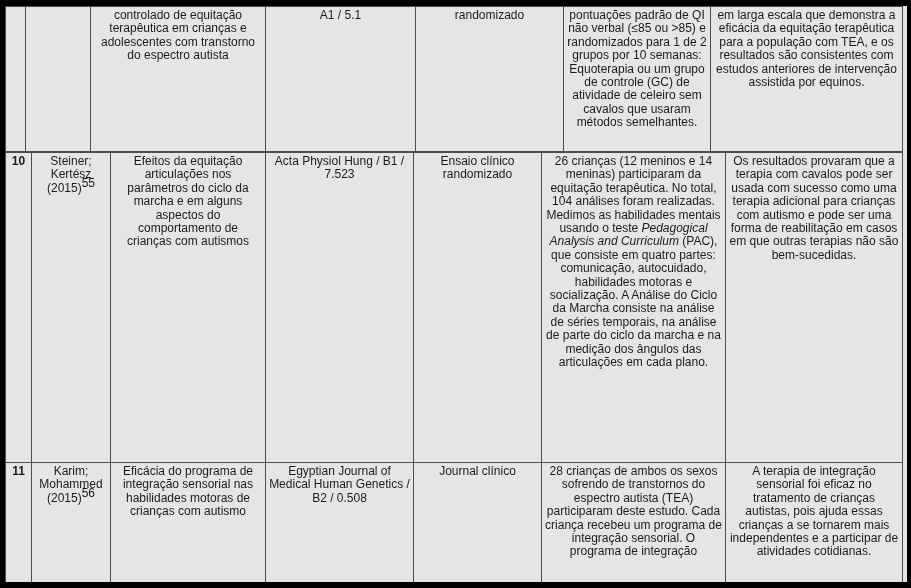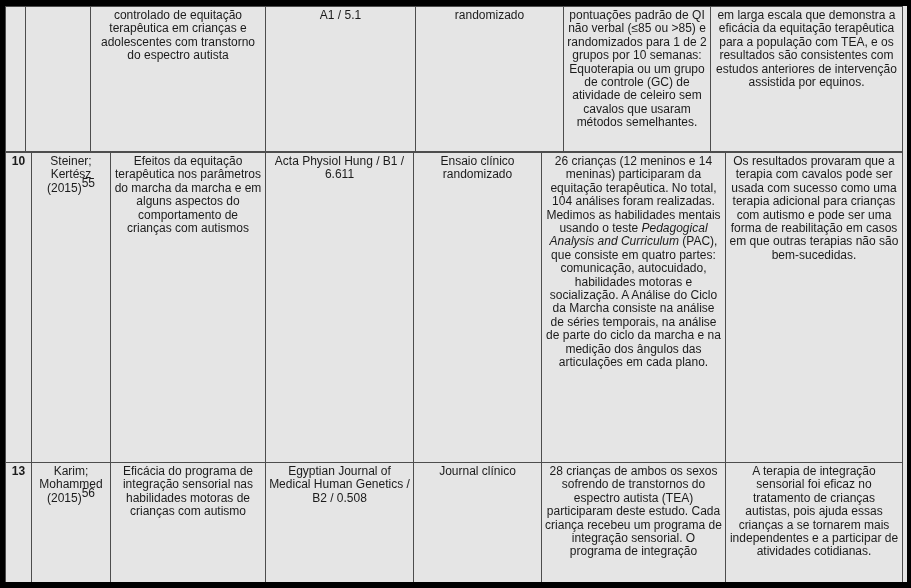--- a/index.html
+++ b/index.html
@@ -77,29 +77,29 @@
         <col class="m-c6">
         <col class="m-c7">
     </colgroup>
 
     <tbody>
         <tr class="row-10">
       <td class="num">10</td>
       <td>
         <span>Steiner; Kertész (2015)</span><sup>55</sup>
       </td>
-      <td>Efeitos da equitação terapêutica nos parâmetros do marcha da marcha e em alguns aspectos do comportamento de crianças com autismos</td>
-      <td>Acta Physiol Hung / B1 / 6.611</td>
+      <td>Efeitos da equitação articulações nos parâmetros do ciclo da marcha e em alguns aspectos do comportamento de crianças com autismos</td>
+      <td>Acta Physiol Hung / B1 / 7.523</td>
       <td>Ensaio clínico randomizado</td>
       <td><span>26 crianças (12 meninos e 14 meninas) participaram da equitação terapêutica. No total, 104 análises foram realizadas. Medimos as habilidades mentais usando o teste </span><i>Pedagogical Analysis and Curriculum</i><span> (PAC), que consiste em quatro partes: comunicação, autocuidado, habilidades motoras e socialização. A Análise do Ciclo da Marcha consiste na análise de séries temporais, na análise de parte do ciclo da marcha e na medição dos ângulos das articulações em cada plano.</span></td>
       <td>Os resultados provaram que a terapia com cavalos pode ser usada com sucesso como uma terapia adicional para crianças com autismo e pode ser uma forma de reabilitação em casos em que outras terapias não são bem-sucedidas.</td>
     </tr>
 
     <tr class="row-11">
-      <td class="num">13</td>
+      <td class="num">11</td>
       <td>
         <span>Karim; Mohammed (2015)</span><sup>56</sup>
       </td>
       <td>Eficácia do programa de integração sensorial nas habilidades motoras de crianças com autismo</td>
       <td>Egyptian Journal of Medical Human Genetics / B2 / 0.508</td>
       <td>Journal clínico</td>
       <td>28 crianças de ambos os sexos sofrendo de transtornos do espectro autista (TEA) participaram deste estudo. Cada criança recebeu um programa de integração sensorial. O programa de integração</td>
       <td>A terapia de integração sensorial foi eficaz no tratamento de crianças autistas, pois ajuda essas crianças a se tornarem mais independentes e a participar de atividades cotidianas.</td>
     </tr>
   </tbody>

